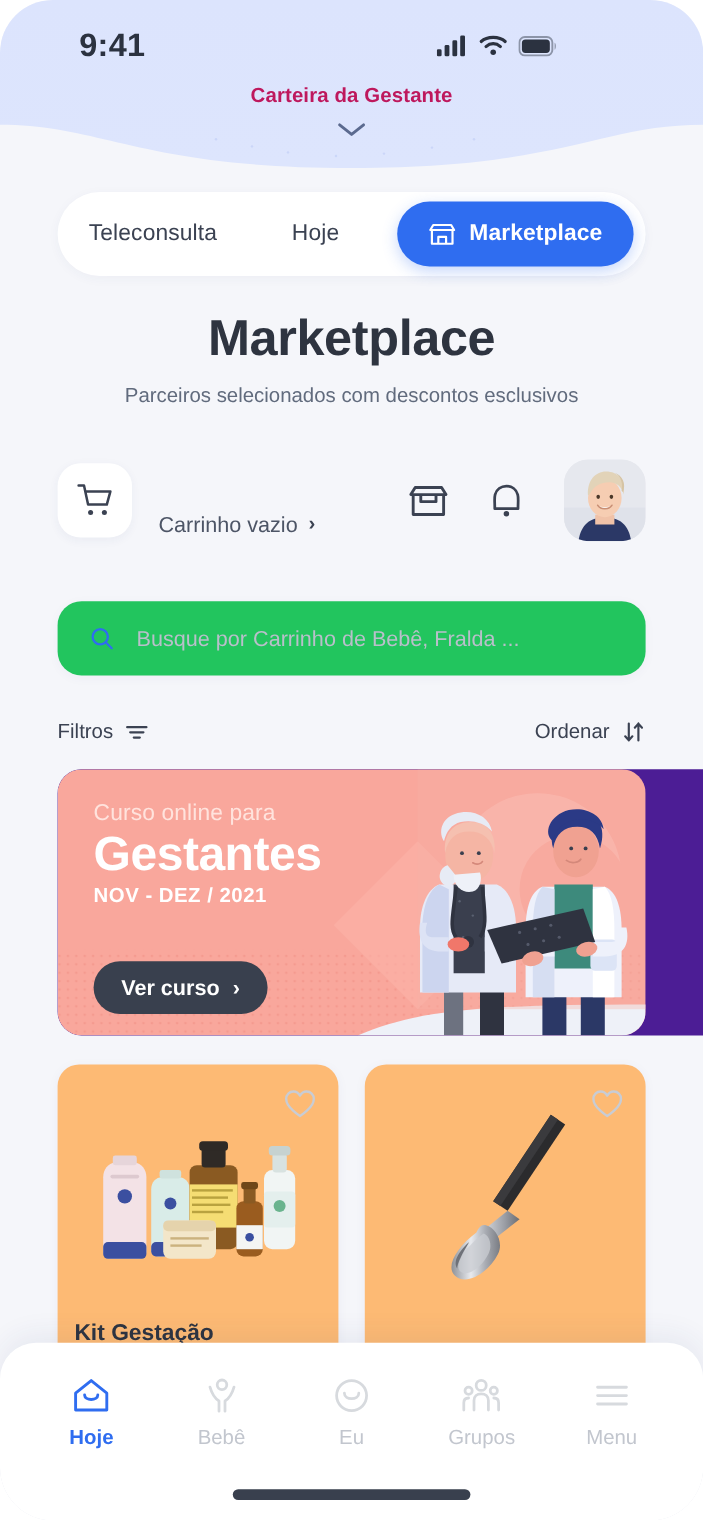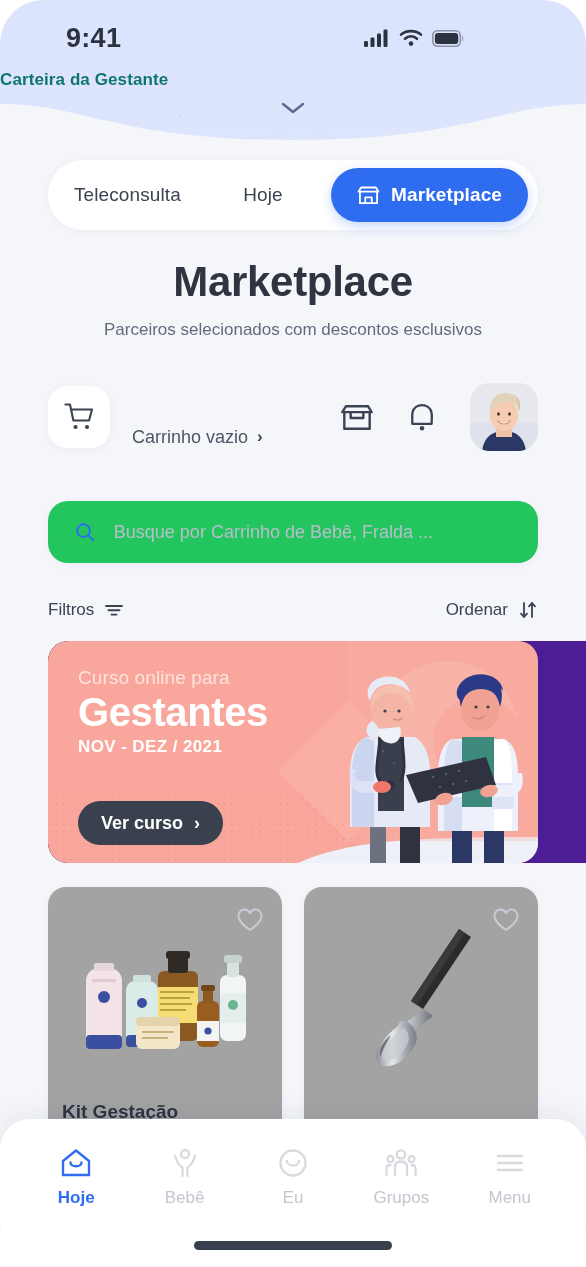--- a/index.html
+++ b/index.html
@@ -31,22 +31,22 @@
     padding: 0 62px 0 66px; z-index: 4;
   }
   .clock {
     font-size: 27px; font-weight: 700; color: #2b3240;
     letter-spacing: .3px;
   }
   .status-icons { display: flex; align-items: center; gap: 9px; }
 
   .header-title {
     position: absolute; top: 70px; left: 0; width: 586px;
-    font-size: 17px; font-weight: 700;
-    color: #0f766e; letter-spacing: .1px; z-index: 4;
+    text-align: center; font-size: 17px; font-weight: 700;
+    color: #be185d; letter-spacing: .1px; z-index: 4;
   }
   .header-chev {
     position: absolute; top: 100px; left: 0; width: 586px;
     text-align: center; z-index: 4;
   }
 
   
   .tabs {
     position: absolute; top: 160px; left: 48px;
     width: 490px; height: 70px;
@@ -161,21 +161,21 @@
     font-size: 18px; font-weight: 700;
     display: flex; align-items: center; gap: 11px; cursor: pointer;
   }
 
   
   .grid {
     position: absolute; top: 887px; left: 48px;
     width: 490px; display: flex; gap: 22px;
   }
   .card {
-    width: 234px; background: #a3a3a3; border-radius: 18px;
+    width: 234px; background: #fdba74; border-radius: 18px;
     padding: 14px; position: relative; cursor: pointer;
     box-shadow: 0 2px 10px rgba(40,60,120,.04);
   }
   .heart {
     position: absolute; top: 20px; right: 18px; cursor: pointer; z-index: 2;
   }
   .pimg {
     height: 178px; display: flex; align-items: center;
     justify-content: center; margin-top: 8px;
   }

